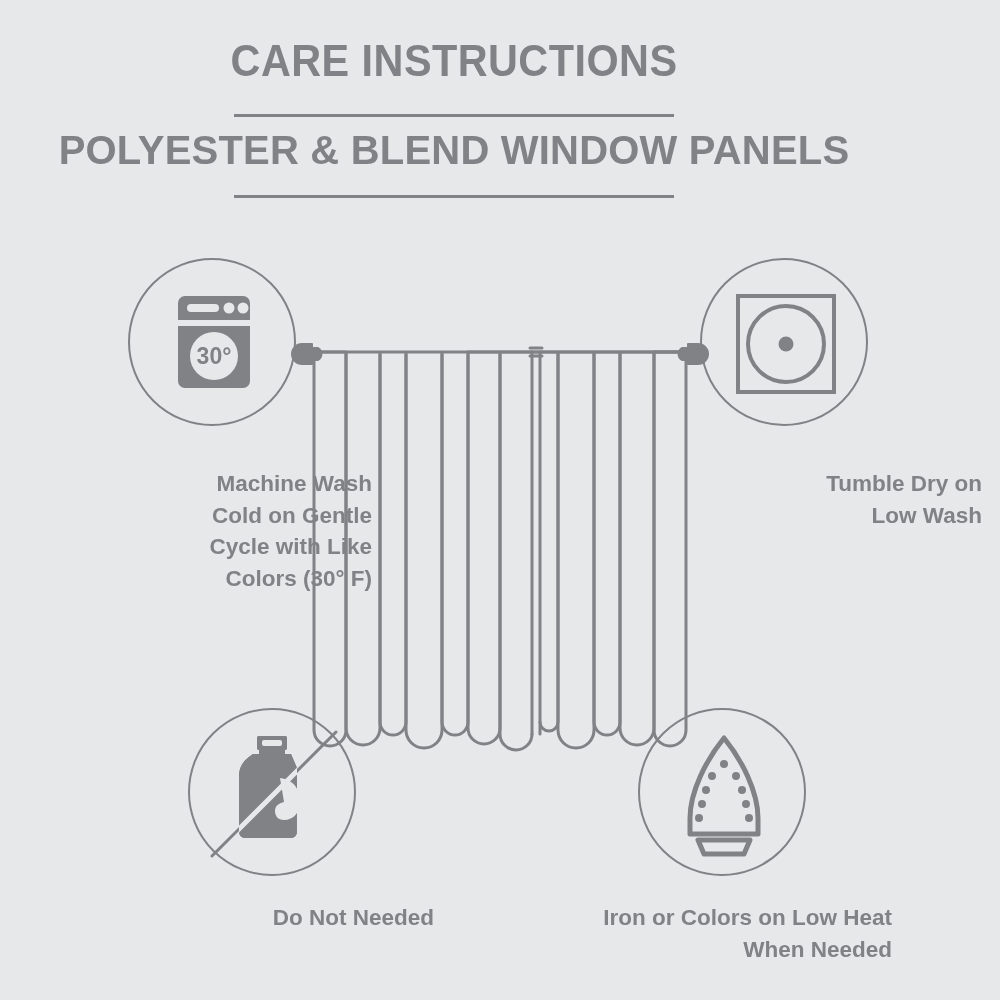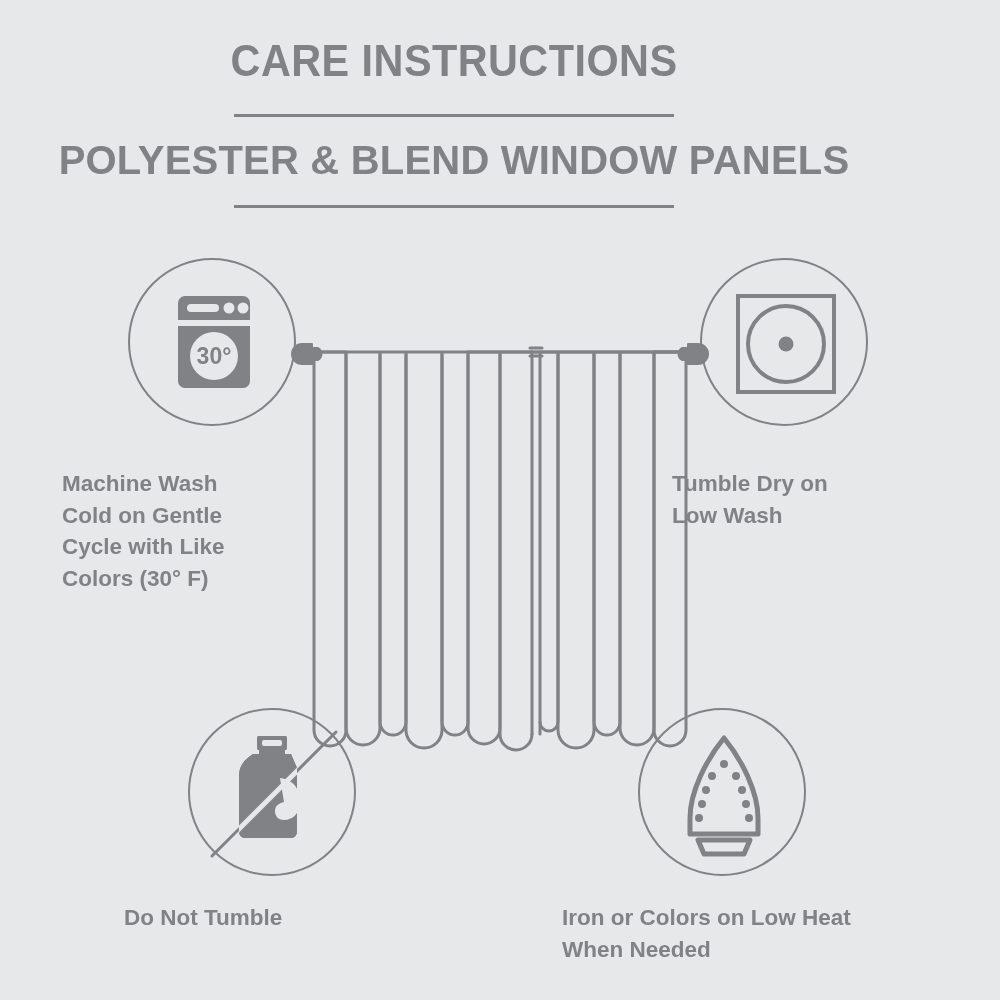--- a/index.html
+++ b/index.html
@@ -40,21 +40,21 @@
   }
   .rule {
     height: 0;
     border-top: 3px solid #808285;
     width: 440px;
     margin: 0 auto;
   }
   .rule-top { margin-top: 30px; }
   .sub-title {
     margin: 0;
-    padding-top: 20px;
+    padding-top: 10px;
     font-size: 40px;
     font-weight: bold;
     color: #808285;
     line-height: 1.15;
     letter-spacing: 0.2px;
   }
   .rule-bottom { margin-top: 22px; }
 
   
   .badge {
@@ -81,21 +81,21 @@
     height: 172px;
   }
   #badge-wash   { left: 128px; top: 258px; }
   #badge-dry    { left: 700px; top: 258px; }
   #badge-bleach { left: 188px; top: 708px; }
   #badge-iron   { left: 638px; top: 708px; }
 
   
   .caption {
     position: absolute;
-    text-align: left;
+    text-align: right;
     font-size: 22.5px;
     font-weight: bold;
     color: #808285;
     line-height: 1.4;
     white-space: pre-line;
   }
   #caption-wash   { left: 62px;  top: 468px; width: 310px; }
   #caption-dry    { left: 672px; top: 468px; width: 310px; }
   #caption-bleach { left: 124px; top: 902px; width: 310px; }
   #caption-iron   { left: 562px; top: 902px; width: 330px; }
@@ -217,21 +217,21 @@
         <path d="M71 34 h26 v12 h6 l6 14 v64 a6 6 0 0 1 -6 6 h-46 a6 6 0 0 1 -6 -6 v-56
                  c0 -12 8 -18 14 -22 h6 z" fill="#808285"></path>
         <rect x="69" y="28" width="30" height="14" rx="2" fill="#808285"></rect>
         <rect x="74" y="32" width="20" height="6" rx="2" fill="#e7e8ea"></rect>
         <path d="M92 70 c16 2 20 14 20 24 c0 10 -6 18 -16 18 c-6 0 -9 -4 -9 -9
                  c0 -6 5 -8 9 -9" fill="#e7e8ea"></path>
       </g>
       <line x1="24" y1="148" x2="148" y2="24" stroke="#e7e8ea" stroke-width="5" clip-path="url(#bottleClip)"></line>
     </svg>
   </div>
-  <div class="caption" id="caption-bleach">Do Not Tumble</div>
+  <div class="caption" id="caption-bleach">Do Not Needed</div>
 
   <div class="badge" id="badge-iron">
     <div class="badge-circle"></div>
     <svg class="badge-icon" viewBox="0 0 172 172">
 
       <path d="M86 30 C104 52 120 84 120 110 L120 126 L52 126 L52 110 C52 84 68 52 86 30 Z" fill="none" stroke="#808285" stroke-width="5" stroke-linejoin="round"></path>
 
       <path d="M60 132 L112 132 L106 146 L66 146 Z" fill="none" stroke="#808285" stroke-width="5" stroke-linejoin="round"></path>
 
       <circle cx="86" cy="56" r="4" fill="#808285"></circle>

